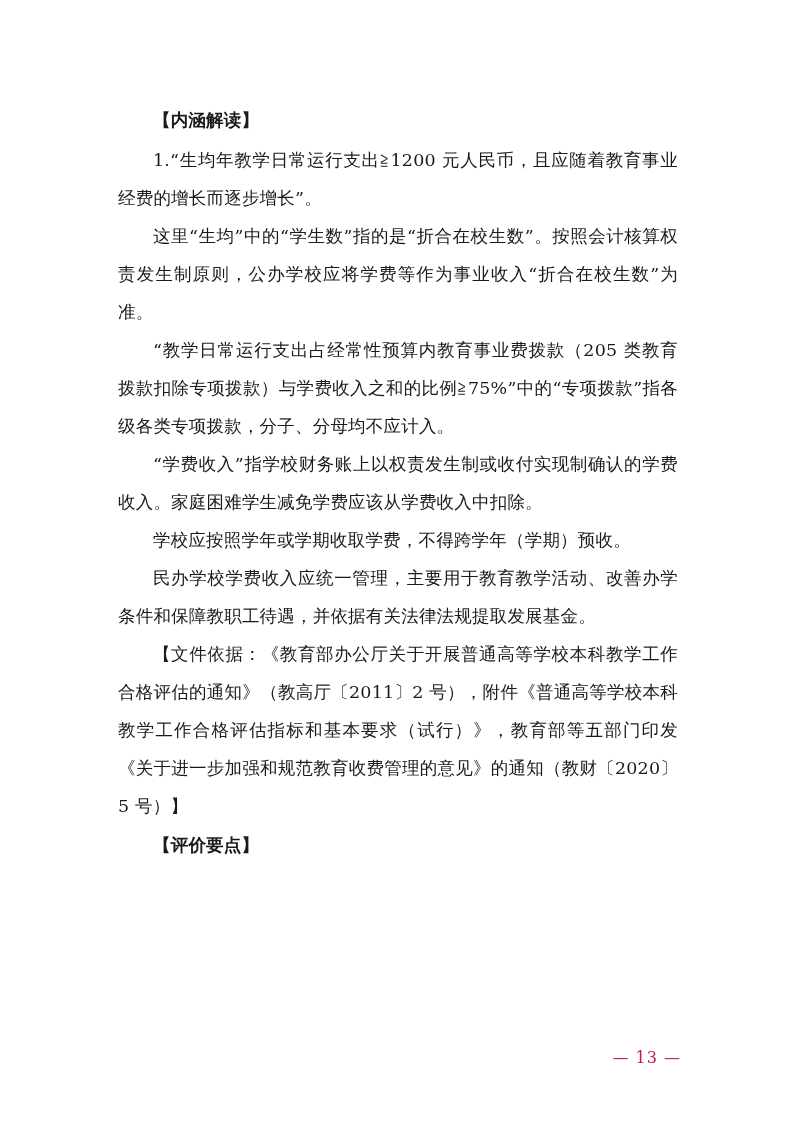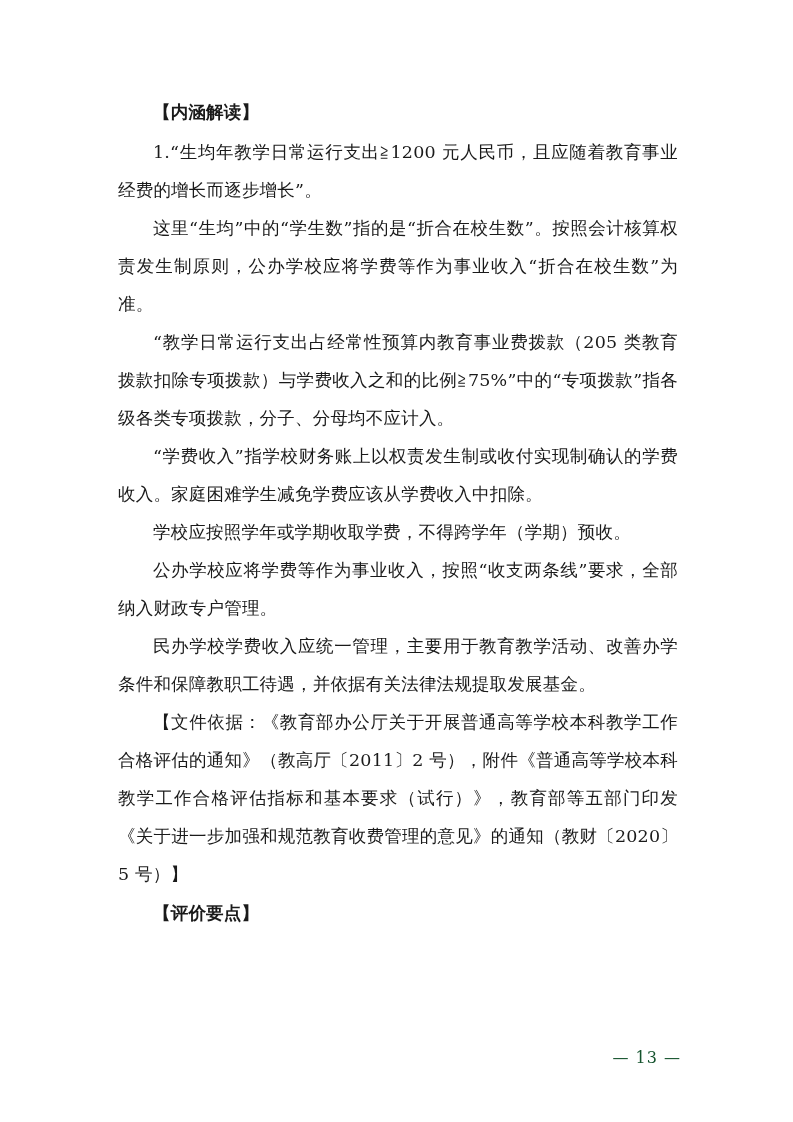--- a/index.html
+++ b/index.html
@@ -13,21 +13,21 @@
     height: 1122px;
     background: #ffffff;
     margin: 0 auto;
     overflow: hidden;
     font-family: "DejaVu Serif", "Liberation Serif", serif;
     color: #1a1a1a;
   }
   .content {
     position: absolute;
     left: 118px;
-    top: 92px;
+    top: 100px;
     width: 560px;
   }
   p {
     margin: 0 0 0 0;
     font-size: 17.5px;
     line-height: 38px;
     text-align: justify;
     text-justify: inter-ideograph;
     letter-spacing: 0.2px;
   }
@@ -40,21 +40,21 @@
     font-size: 17.5px;
     line-height: 41px;
     margin: 0;
   }
   .page-number {
     position: absolute;
     right: 112px;
     bottom: 55px;
     font-size: 16px;
     font-family: "DejaVu Serif", "Liberation Serif", serif;
-    color: #14532d;
+    color: #be185d;
     letter-spacing: 1px;
   }
 </style>
 </head>
 <body>
 
 <div class="page">
   <div class="content">
 
     <p class="heading">【内涵解读】</p>
@@ -63,21 +63,20 @@
 
     <p class="indent">这里“生均”中的“学生数”指的是“折合在校生数”。按照会计核算权责发生制原则，公办学校应将学费等作为事业收入“折合在校生数”为准。</p>
 
 
     <p class="indent">“教学日常运行支出占经常性预算内教育事业费拨款（205 类教育拨款扣除专项拨款）与学费收入之和的比例≧75%”中的“专项拨款”指各级各类专项拨款，分子、分母均不应计入。</p>
 
     <p class="indent">“学费收入”指学校财务账上以权责发生制或收付实现制确认的学费收入。家庭困难学生减免学费应该从学费收入中扣除。</p>
 
     <p class="indent">学校应按照学年或学期收取学费，不得跨学年（学期）预收。</p>
 
-    <p class="indent">公办学校应将学费等作为事业收入，按照“收支两条线”要求，全部纳入财政专户管理。</p>
 
     <p class="indent">民办学校学费收入应统一管理，主要用于教育教学活动、改善办学条件和保障教职工待遇，并依据有关法律法规提取发展基金。</p>
 
     <p class="indent">【文件依据：《教育部办公厅关于开展普通高等学校本科教学工作合格评估的通知》（教高厅〔2011〕2 号），附件《普通高等学校本科教学工作合格评估指标和基本要求（试行）》，教育部等五部门印发《关于进一步加强和规范教育收费管理的意见》的通知（教财〔2020〕5 号）】</p>
 
     <p class="heading">【评价要点】</p>
 
   </div>
 
   <div class="page-number">— 13 —</div>

